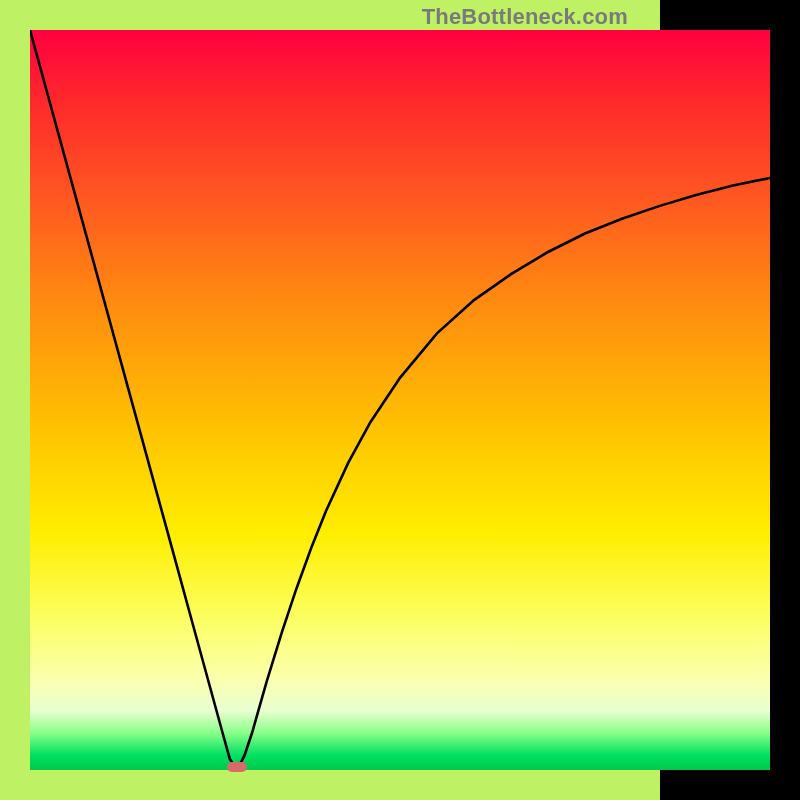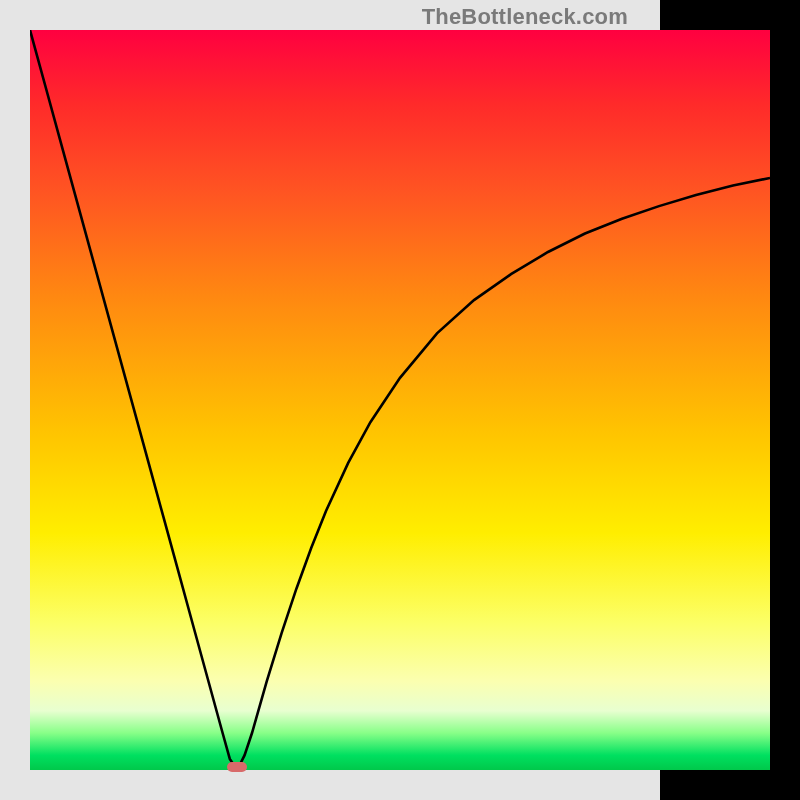--- a/index.html
+++ b/index.html
@@ -1,17 +1,17 @@
 <!DOCTYPE html>
 <html><head>
 <meta charset="utf-8">
 <style>
   * { margin: 0; padding: 0; box-sizing: border-box; }
   html, body { width: 800px; height: 800px; overflow: hidden; background: #000; }
-  .frame { position: relative; width: 660px; height: 800px; background: #e5e5e5; }
+  .frame { position: relative; width: 660px; height: 800px; background: #bef264; }
   .plot-area {
     position: absolute;
     left: 30px;
     top: 30px;
     width: 740px;
     height: 740px;
     background: linear-gradient(to bottom,
       #ff0040 0%,
       #ff2a2a 10%,
       #ff5522 22%,

